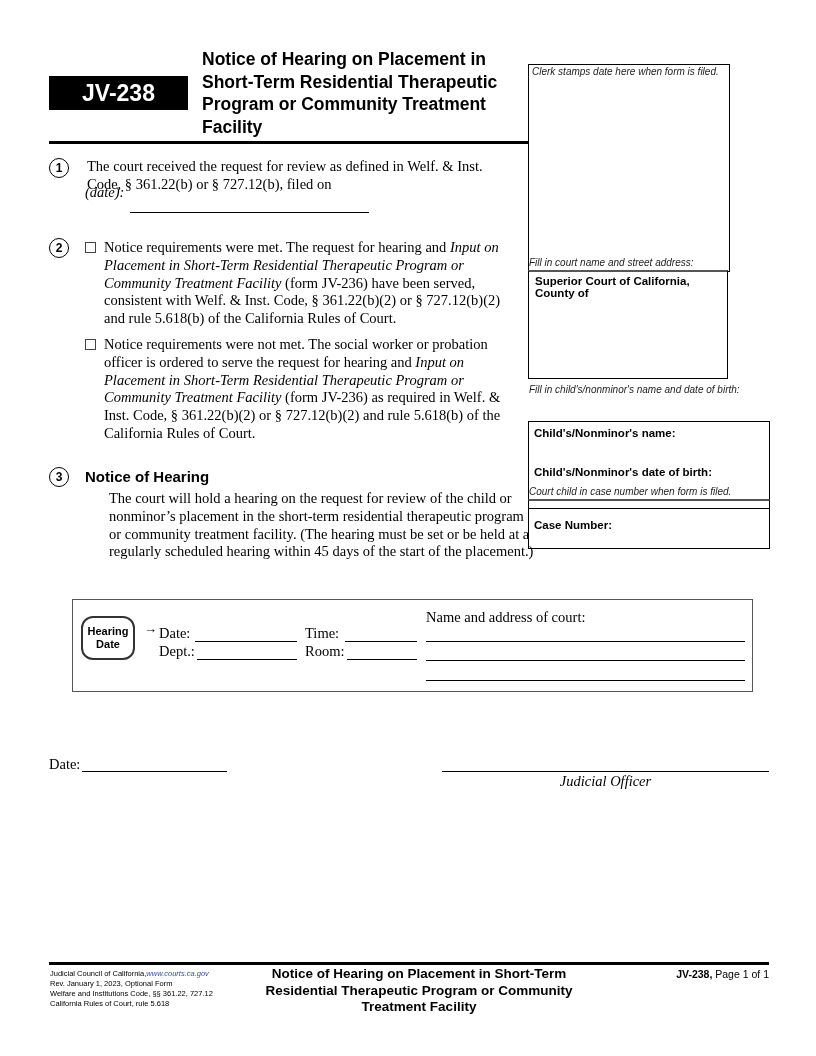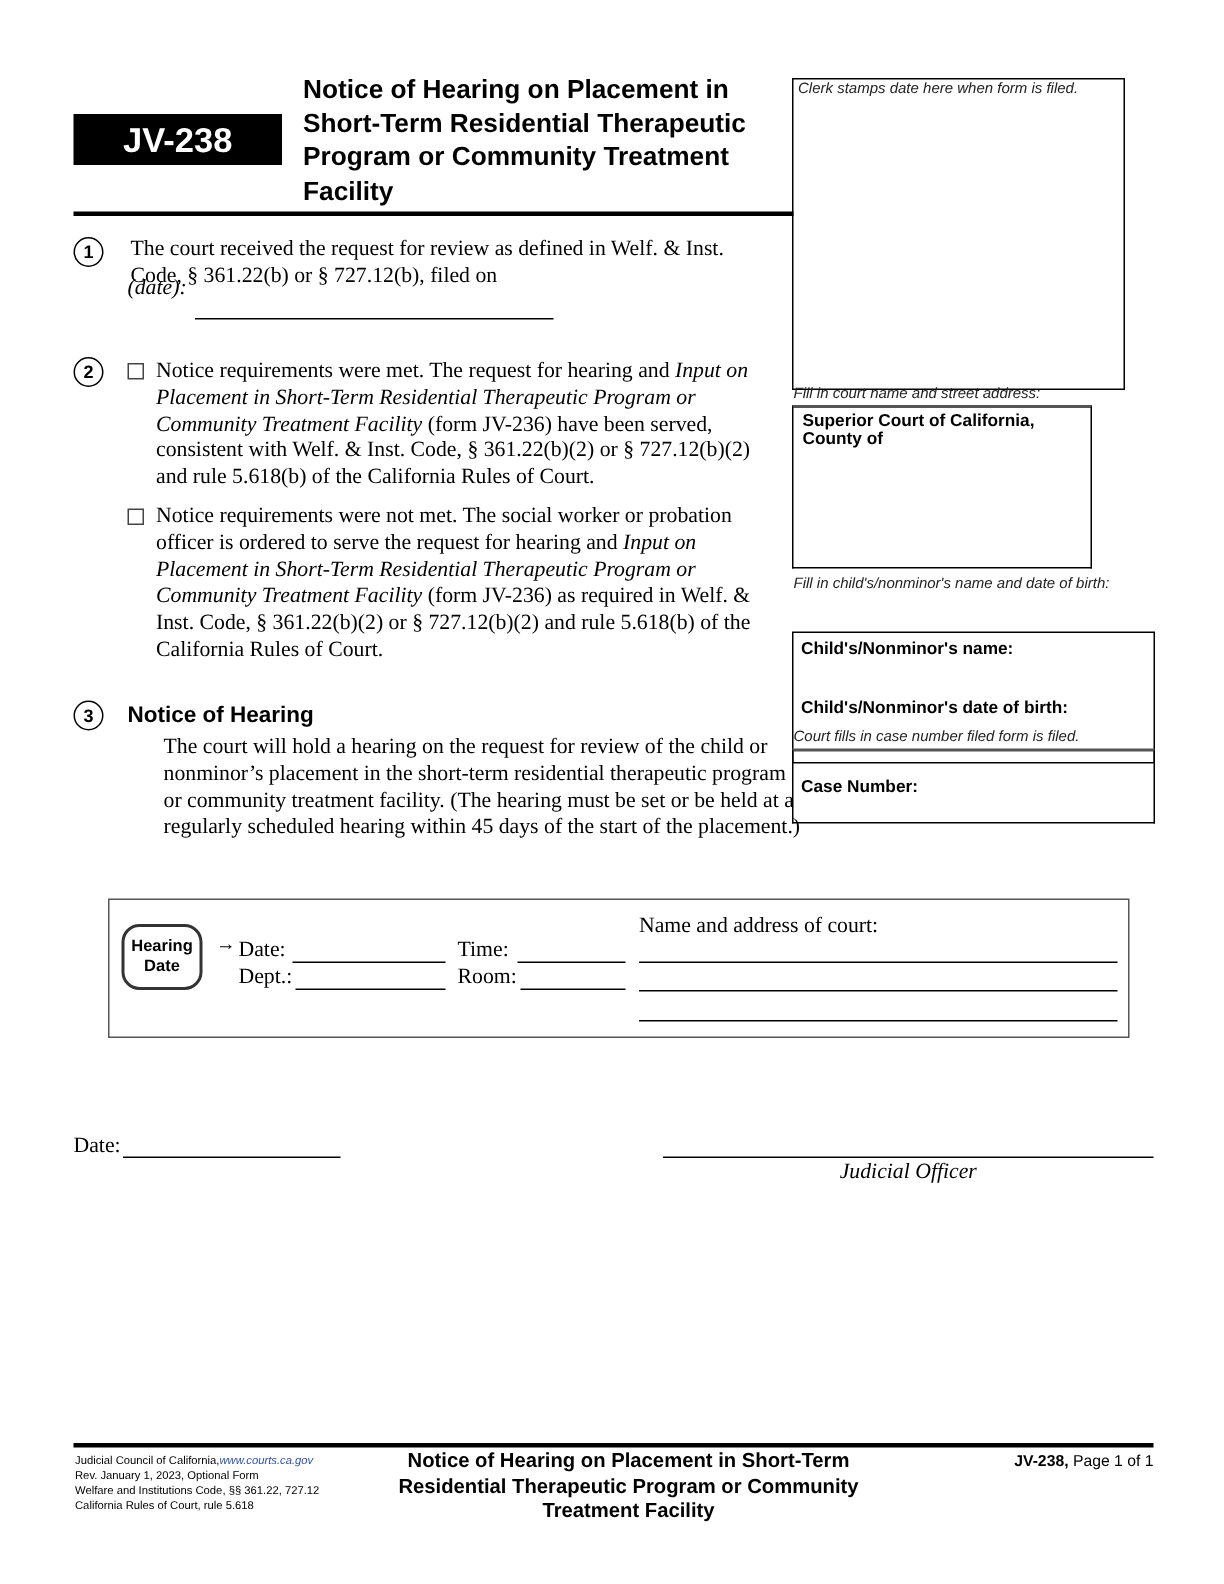--- a/index.html
+++ b/index.html
@@ -26,33 +26,33 @@
   .footer-small { font-family: "Liberation Sans", sans-serif; font-size: 7.5px; line-height: 10px; }
   .link { color: #2f4fa8; font-style: italic; }
 </style>
 </head>
 <body>
 
 <div class="abs form-id">JV-238</div>
 <div class="abs title">Notice of Hearing on Placement in Short-Term Residential Therapeutic Program or Community Treatment Facility</div>
 <div class="abs title-rule"></div>
 
-<div class="abs box" style="left:528px; top:52px; width:222px; height:208px;">
+<div class="abs box" style="left:528px; top:64px; width:202px; height:208px;">
   <div class="hint" style="padding:1px 3px;">Clerk stamps date here when form is filed.</div>
 </div>
 <div class="abs hint" style="left:529px; top:257px;">Fill in court name and street address:</div>
 <div class="abs box" style="left:528px; top:270px; width:200px; height:109px; border-top:2px solid #555;">
   <div class="boxlabel" style="padding:3px 6px;">Superior Court of California, County of</div>
 </div>
 <div class="abs hint" style="left:529px; top:384px;">Fill in child's/nonminor's name and date of birth:</div>
 <div class="abs box" style="left:528px; top:397px; width:242px; height:88px;margin-top:24px;">
   <div class="boxlabel" style="position:absolute; left:5px; top:5px;">Child's/Nonminor's name:</div>
   <div class="boxlabel" style="position:absolute; left:5px; top:44px;">Child's/Nonminor's date of birth:</div>
 </div>
-<div class="abs hint" style="left:529px; top:486px;">Court fills in case number filed form is filed.</div>
+<div class="abs hint" style="left:529px; top:486px;">Court child in case number when form is filed.</div>
 <div class="abs box" style="left:528px; top:499px; width:242px; height:50px; border-top:2px solid #555;">
   <div class="boxlabel" style="padding:2px 5px;margin-top:16px;">Case Number:</div>
 </div>
 
 <div class="abs num" style="left:49px; top:158px;">1</div>
 <div class="abs body-text" style="left:87px; top:158px; width:430px;">
   <div>The court received the request for review as defined in Welf. &amp; Inst.</div>
   <div>Code, § 361.22(b) or § 727.12(b), filed on</div>
 </div>
 <div class="abs body-text" style="left:85px; top:184px; font-style:italic;">(date):</div>

